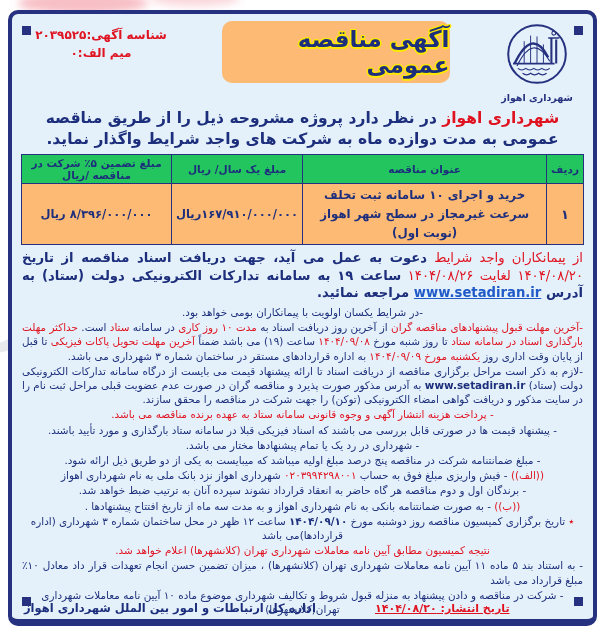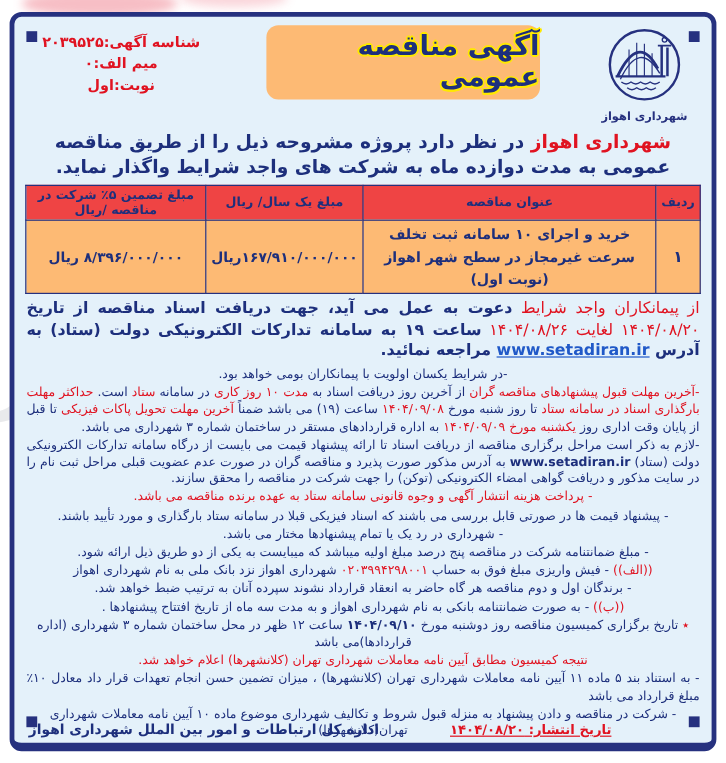--- a/index.html
+++ b/index.html
@@ -54,21 +54,21 @@
     color:#1d2f7c;margin:5px 14px 4px;
   }
   .heading .lead{color:#e01321;}
 
   
   table.tnd{
     width:calc(100% - 18px);margin:3px 9px;border-collapse:collapse;direction:rtl;
   }
   table.tnd th,table.tnd td{border:1.6px solid #26317f;padding:2px 4px;}
   table.tnd th{
-    background:#ef4444;color:#1d2f7c;font-weight:bold;font-size:10.5px;height:22px;
+    background:#22c55e;color:#1d2f7c;font-weight:bold;font-size:10.5px;height:22px;
   }
   table.tnd td{
     background:#fdba74;color:#1d2f7c;font-weight:bold;text-align:center;height:50px;
   }
   td.radif{width:6.5%;font-size:13px;}
   td.ttl-cell{width:46%;font-size:11.8px;line-height:1.6;}
   td.amount{width:20%;font-size:11.5px;}
   td.guarantee{width:27.5%;font-size:11.5px;}
 
   
@@ -130,21 +130,20 @@
         <div class="logo-caption">شهرداری اهواز</div>
       </div>
 
       <div class="title-box">
         <span class="ttl">آگهی مناقصه عمومی</span>
       </div>
 
       <div class="id-block">
         <div>شناسه آگهی:۲۰۳۹۵۲۵</div>
         <div>میم الف:۰</div>
-        <div>نوبت:اول</div>
       </div>
     </div>
 
     <div class="heading">
       <span class="lead">شهرداری اهواز</span><span> در نظر دارد پروژه مشروحه ذیل را از طریق مناقصه عمومی به مدت دوازده ماه به شرکت های واجد شرایط واگذار نماید.</span>
     </div>
 
     <table class="tnd">
       <thead>
         <tr>

